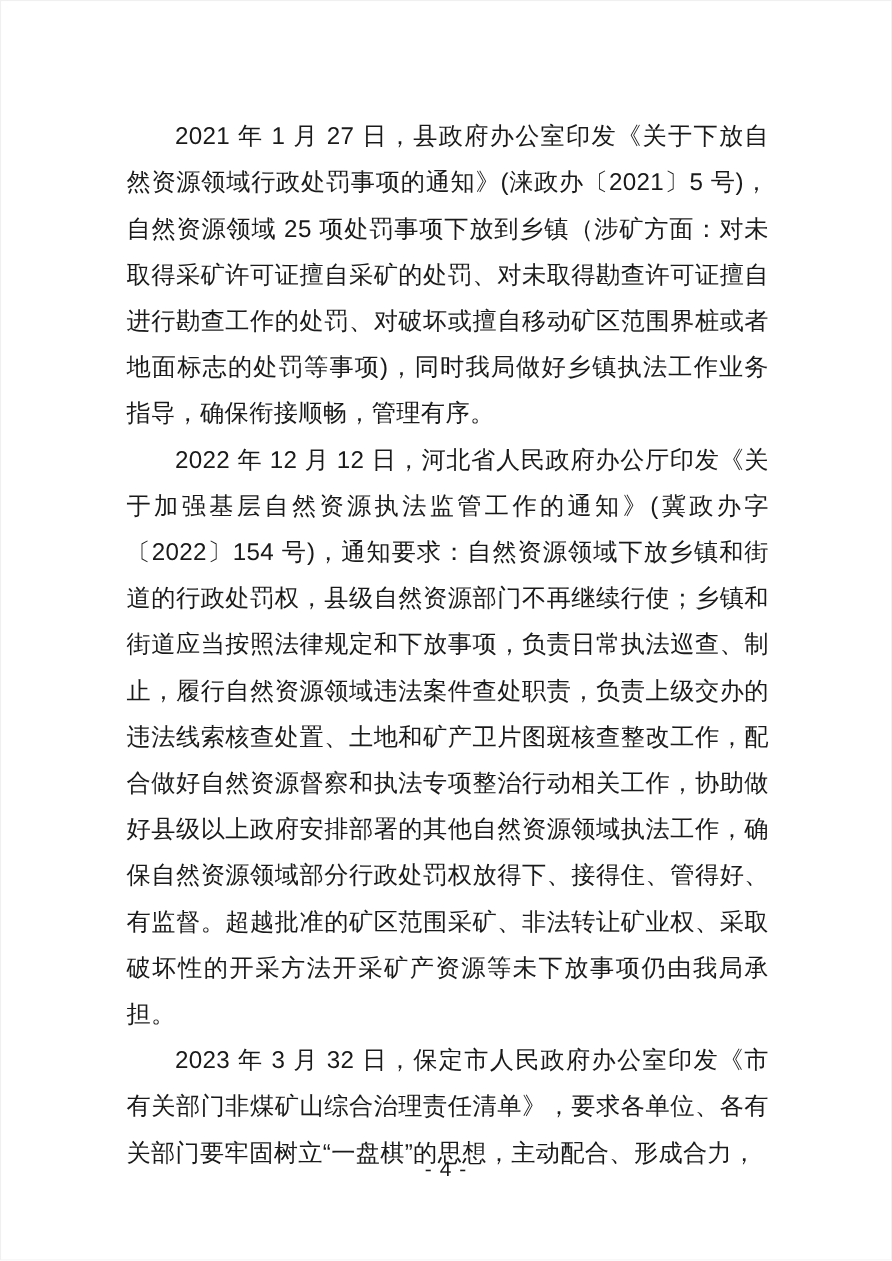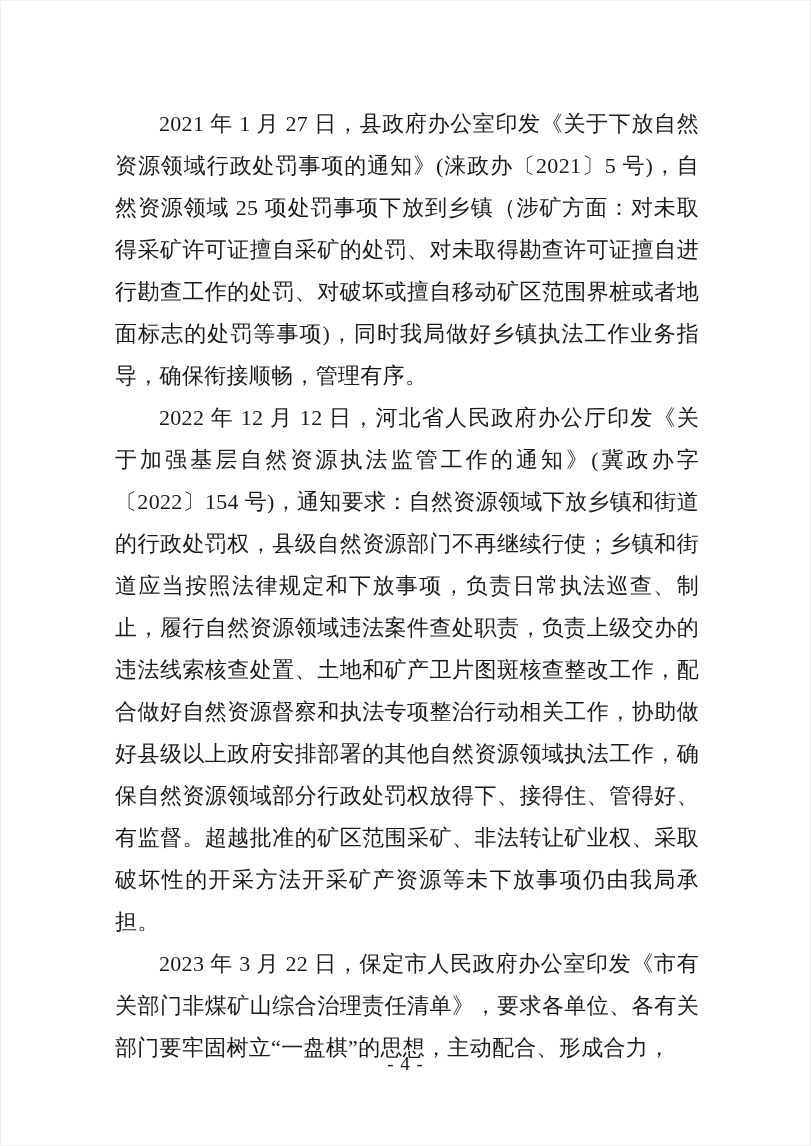--- a/index.html
+++ b/index.html
@@ -6,21 +6,21 @@
     margin: 0;
     padding: 0;
     background: #ffffff;
   }
   .page {
     position: relative;
     width: 811px;
     height: 1146px;
     background: #ffffff;
     overflow: hidden;
-    font-family: Liberation Serif, serif;
+    font-family: Liberation Sans, sans-serif;
     color: #1a1a1a;
     box-sizing: border-box;
     border: 1px solid #f0f0f0;
   }
   .body-text {
     position: absolute;
     left: 114px;
     top: 102px;
     width: 584px;
     font-size: 22px;
@@ -46,16 +46,16 @@
     letter-spacing: 1px;
   }
 </style>
 </head>
 <body>
 
 <div class="page">
   <div class="body-text">
     <p class="para">2021 年 1 月 27 日，县政府办公室印发《关于下放自然资源领域行政处罚事项的通知》(涞政办〔2021〕5 号)，自然资源领域 25 项处罚事项下放到乡镇（涉矿方面：对未取得采矿许可证擅自采矿的处罚、对未取得勘查许可证擅自进行勘查工作的处罚、对破坏或擅自移动矿区范围界桩或者地面标志的处罚等事项)，同时我局做好乡镇执法工作业务指导，确保衔接顺畅，管理有序。</p>
     <p class="para">2022 年 12 月 12 日，河北省人民政府办公厅印发《关于加强基层自然资源执法监管工作的通知》(冀政办字〔2022〕154 号)，通知要求：自然资源领域下放乡镇和街道的行政处罚权，县级自然资源部门不再继续行使；乡镇和街道应当按照法律规定和下放事项，负责日常执法巡查、制止，履行自然资源领域违法案件查处职责，负责上级交办的违法线索核查处置、土地和矿产卫片图斑核查整改工作，配合做好自然资源督察和执法专项整治行动相关工作，协助做好县级以上政府安排部署的其他自然资源领域执法工作，确保自然资源领域部分行政处罚权放得下、接得住、管得好、有监督。超越批准的矿区范围采矿、非法转让矿业权、采取破坏性的开采方法开采矿产资源等未下放事项仍由我局承担。</p>
-    <p class="para">2023 年 3 月 22 日，保定市人民政府办公室印发《市有关部门非煤矿山综合治理责任清单》，要求各单位、各有关部门要牢固树立“一盘棋”的思想，主动配合、形成合力，</p>
+    <p class="para">2023 年 3 月 32 日，保定市人民政府办公室印发《市有关部门非煤矿山综合治理责任清单》，要求各单位、各有关部门要牢固树立“一盘棋”的思想，主动配合、形成合力，</p>
   </div>
   <div class="page-footer">- 4 -</div>
 </div>
 
 </body></html>

